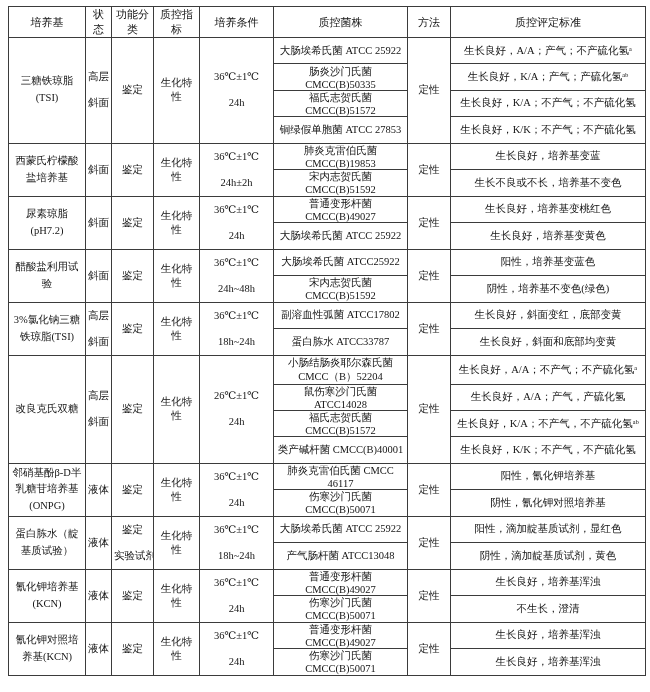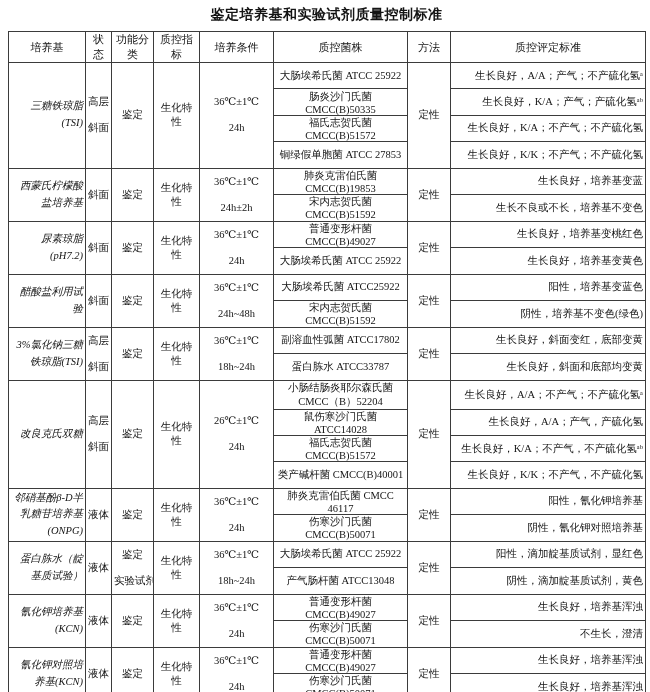--- a/index.html
+++ b/index.html
@@ -36,49 +36,47 @@
     vertical-align: middle;
   }
   .qc-table thead tr { height: 25px; }
   .qc-table tbody tr { height: 26.4px; }
   .qc-table th {
     font-weight: normal;
     font-size: 11px;
     text-align: center;
   }
   .cell-medium {
-    text-align: right;
+    text-align: center;
     line-height: 1.6;
     padding: 0 2px 0 3px;
-    font-style: italic;
   }
   .cell-center { text-align: center; }
   .pre { white-space: pre; line-height: 26px; text-align: center; }
   .cell-strain { font-size: 10px; }
   .cell-standard {
-    text-align: right;
+    text-align: center;
     padding-left: 3px;
     white-space: nowrap;
     margin-left: 8px;
   }
   
   col.c1 { width: 77px; }
   col.c2 { width: 26px; }
   col.c3 { width: 42px; }
   col.c4 { width: 46px; }
   col.c5 { width: 74px; }
   col.c6 { width: 134px; }
   col.c7 { width: 43px; }
   col.c8 { width: 195px; }
 </style>
 </head>
 <body>
 
 <div class="page">
-  <div class="doc-title">鉴定培养基和实验试剂质量控制标准</div>
 
   <table class="qc-table">
     <colgroup>
       <col class="c1">
         <col class="c2">
         <col class="c3">
         <col class="c4">
       <col class="c5">
         <col class="c6">
         <col class="c7">

